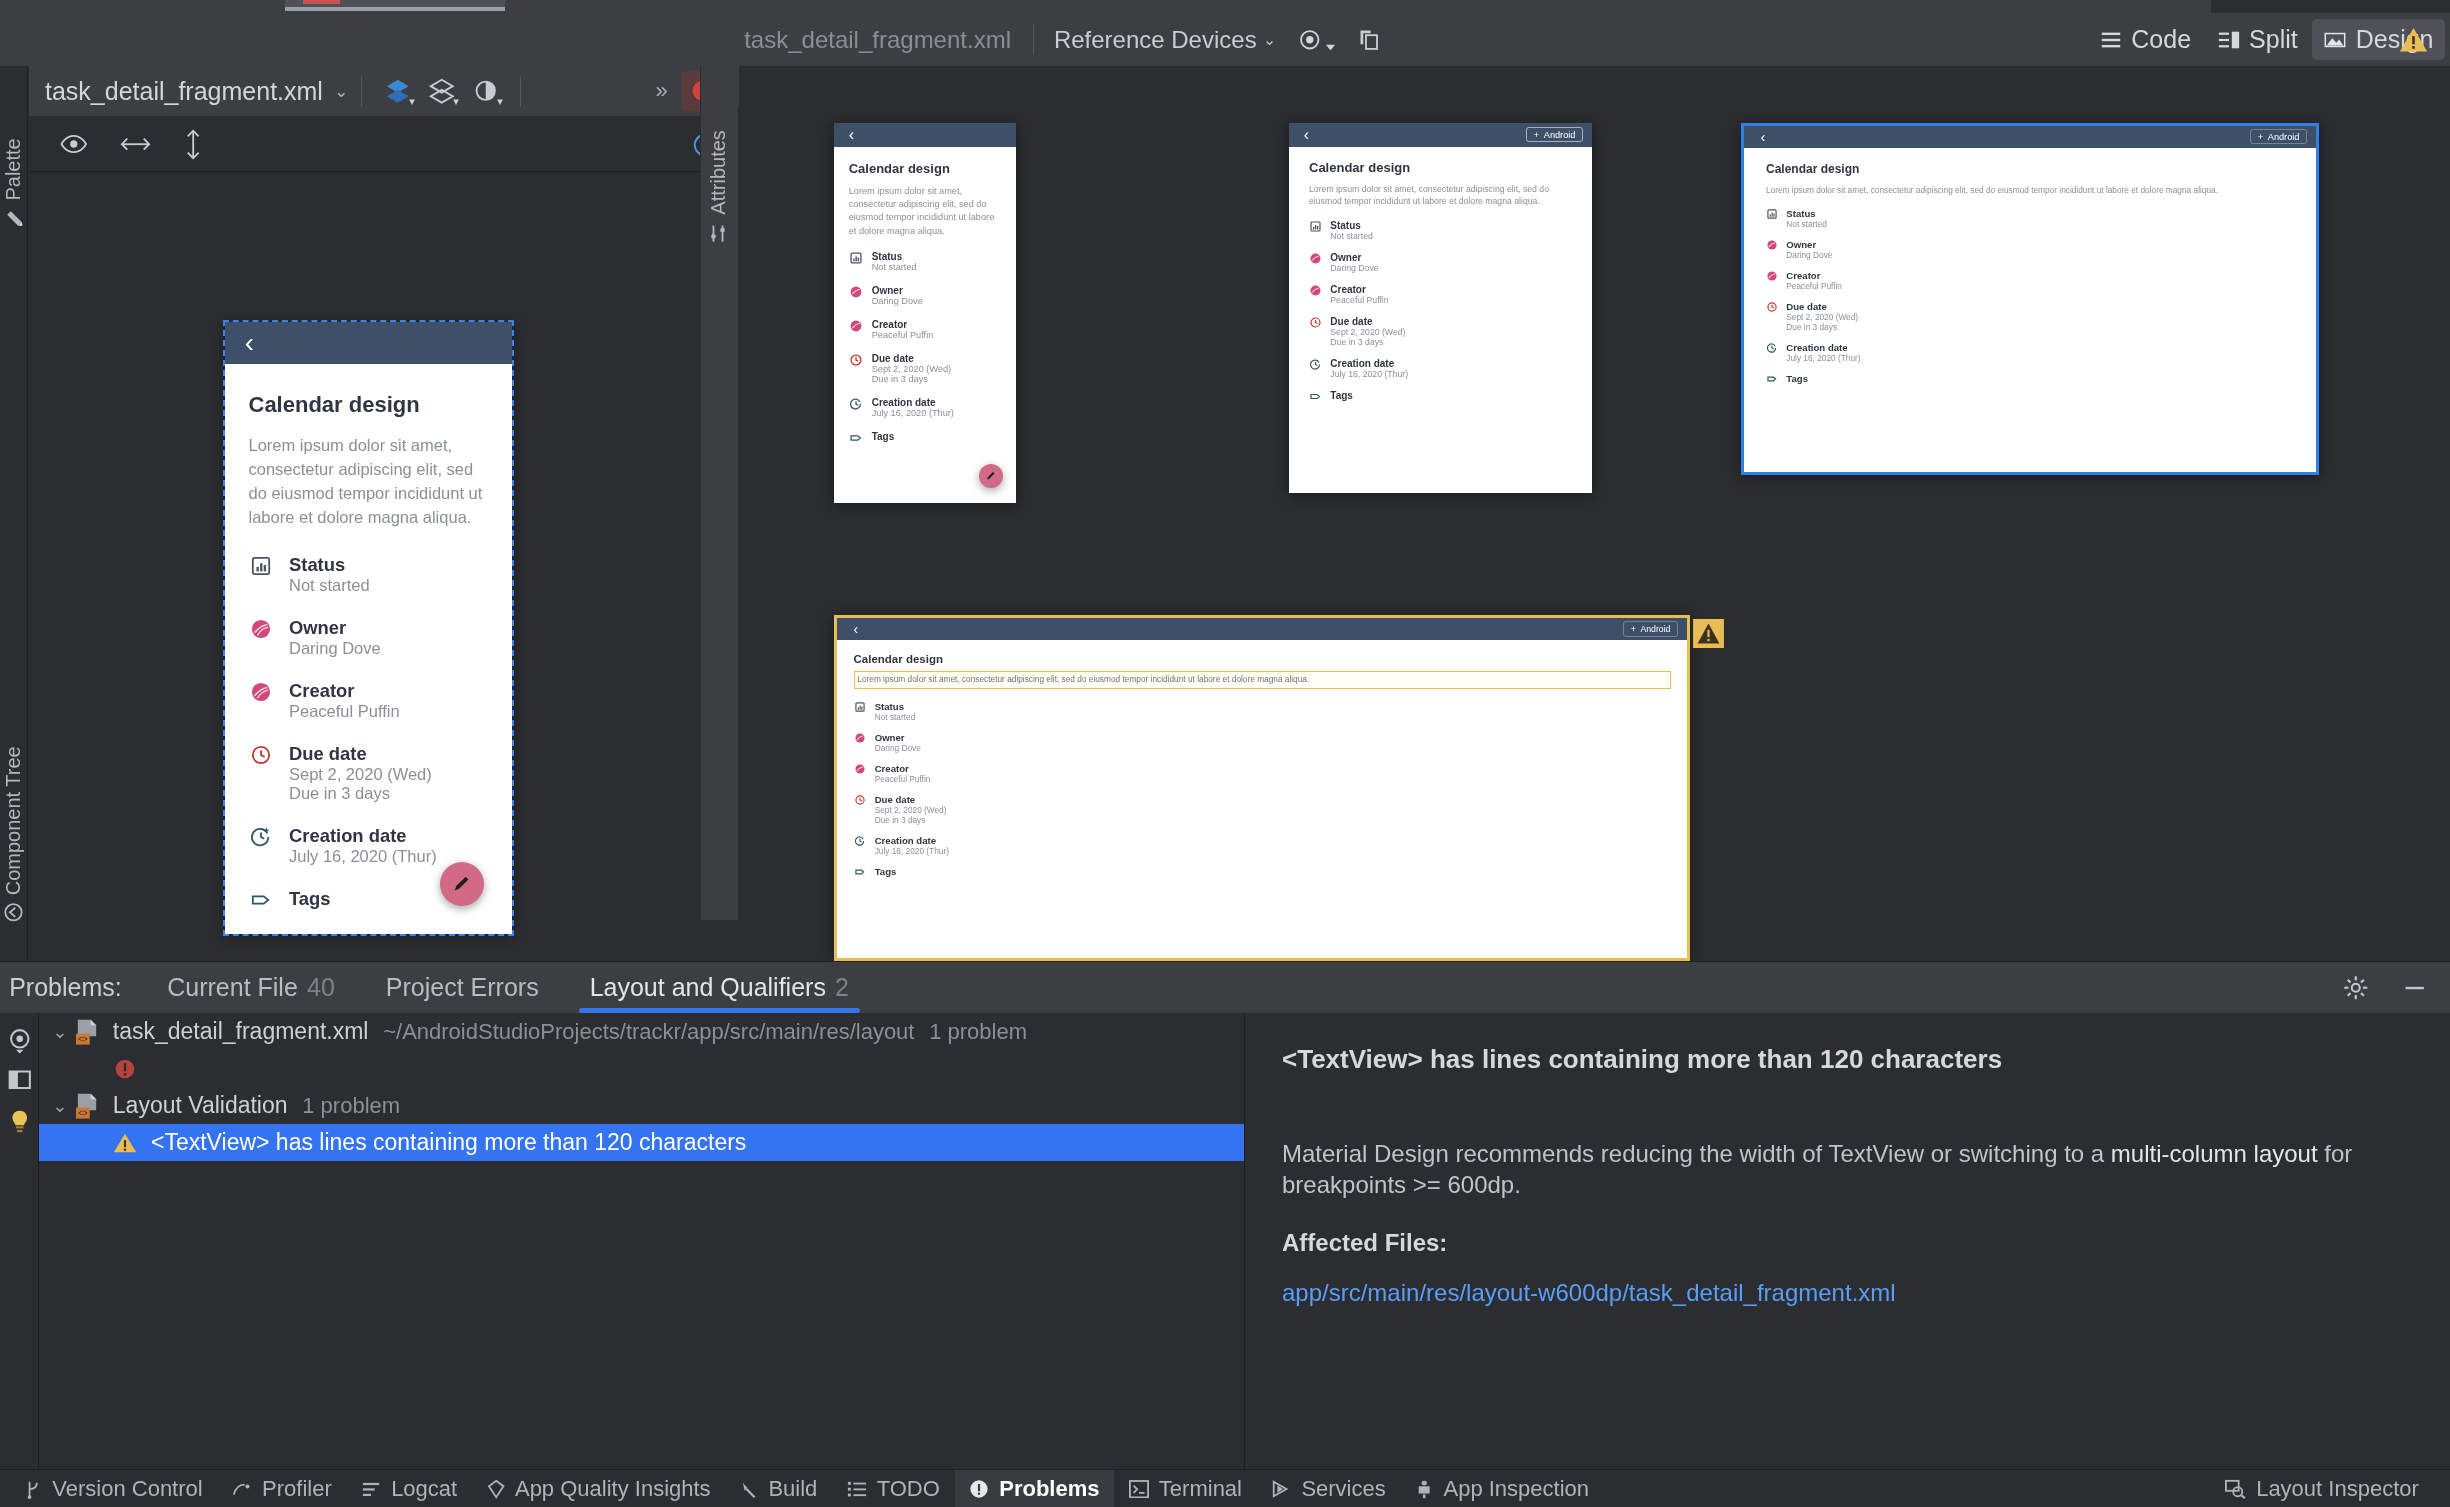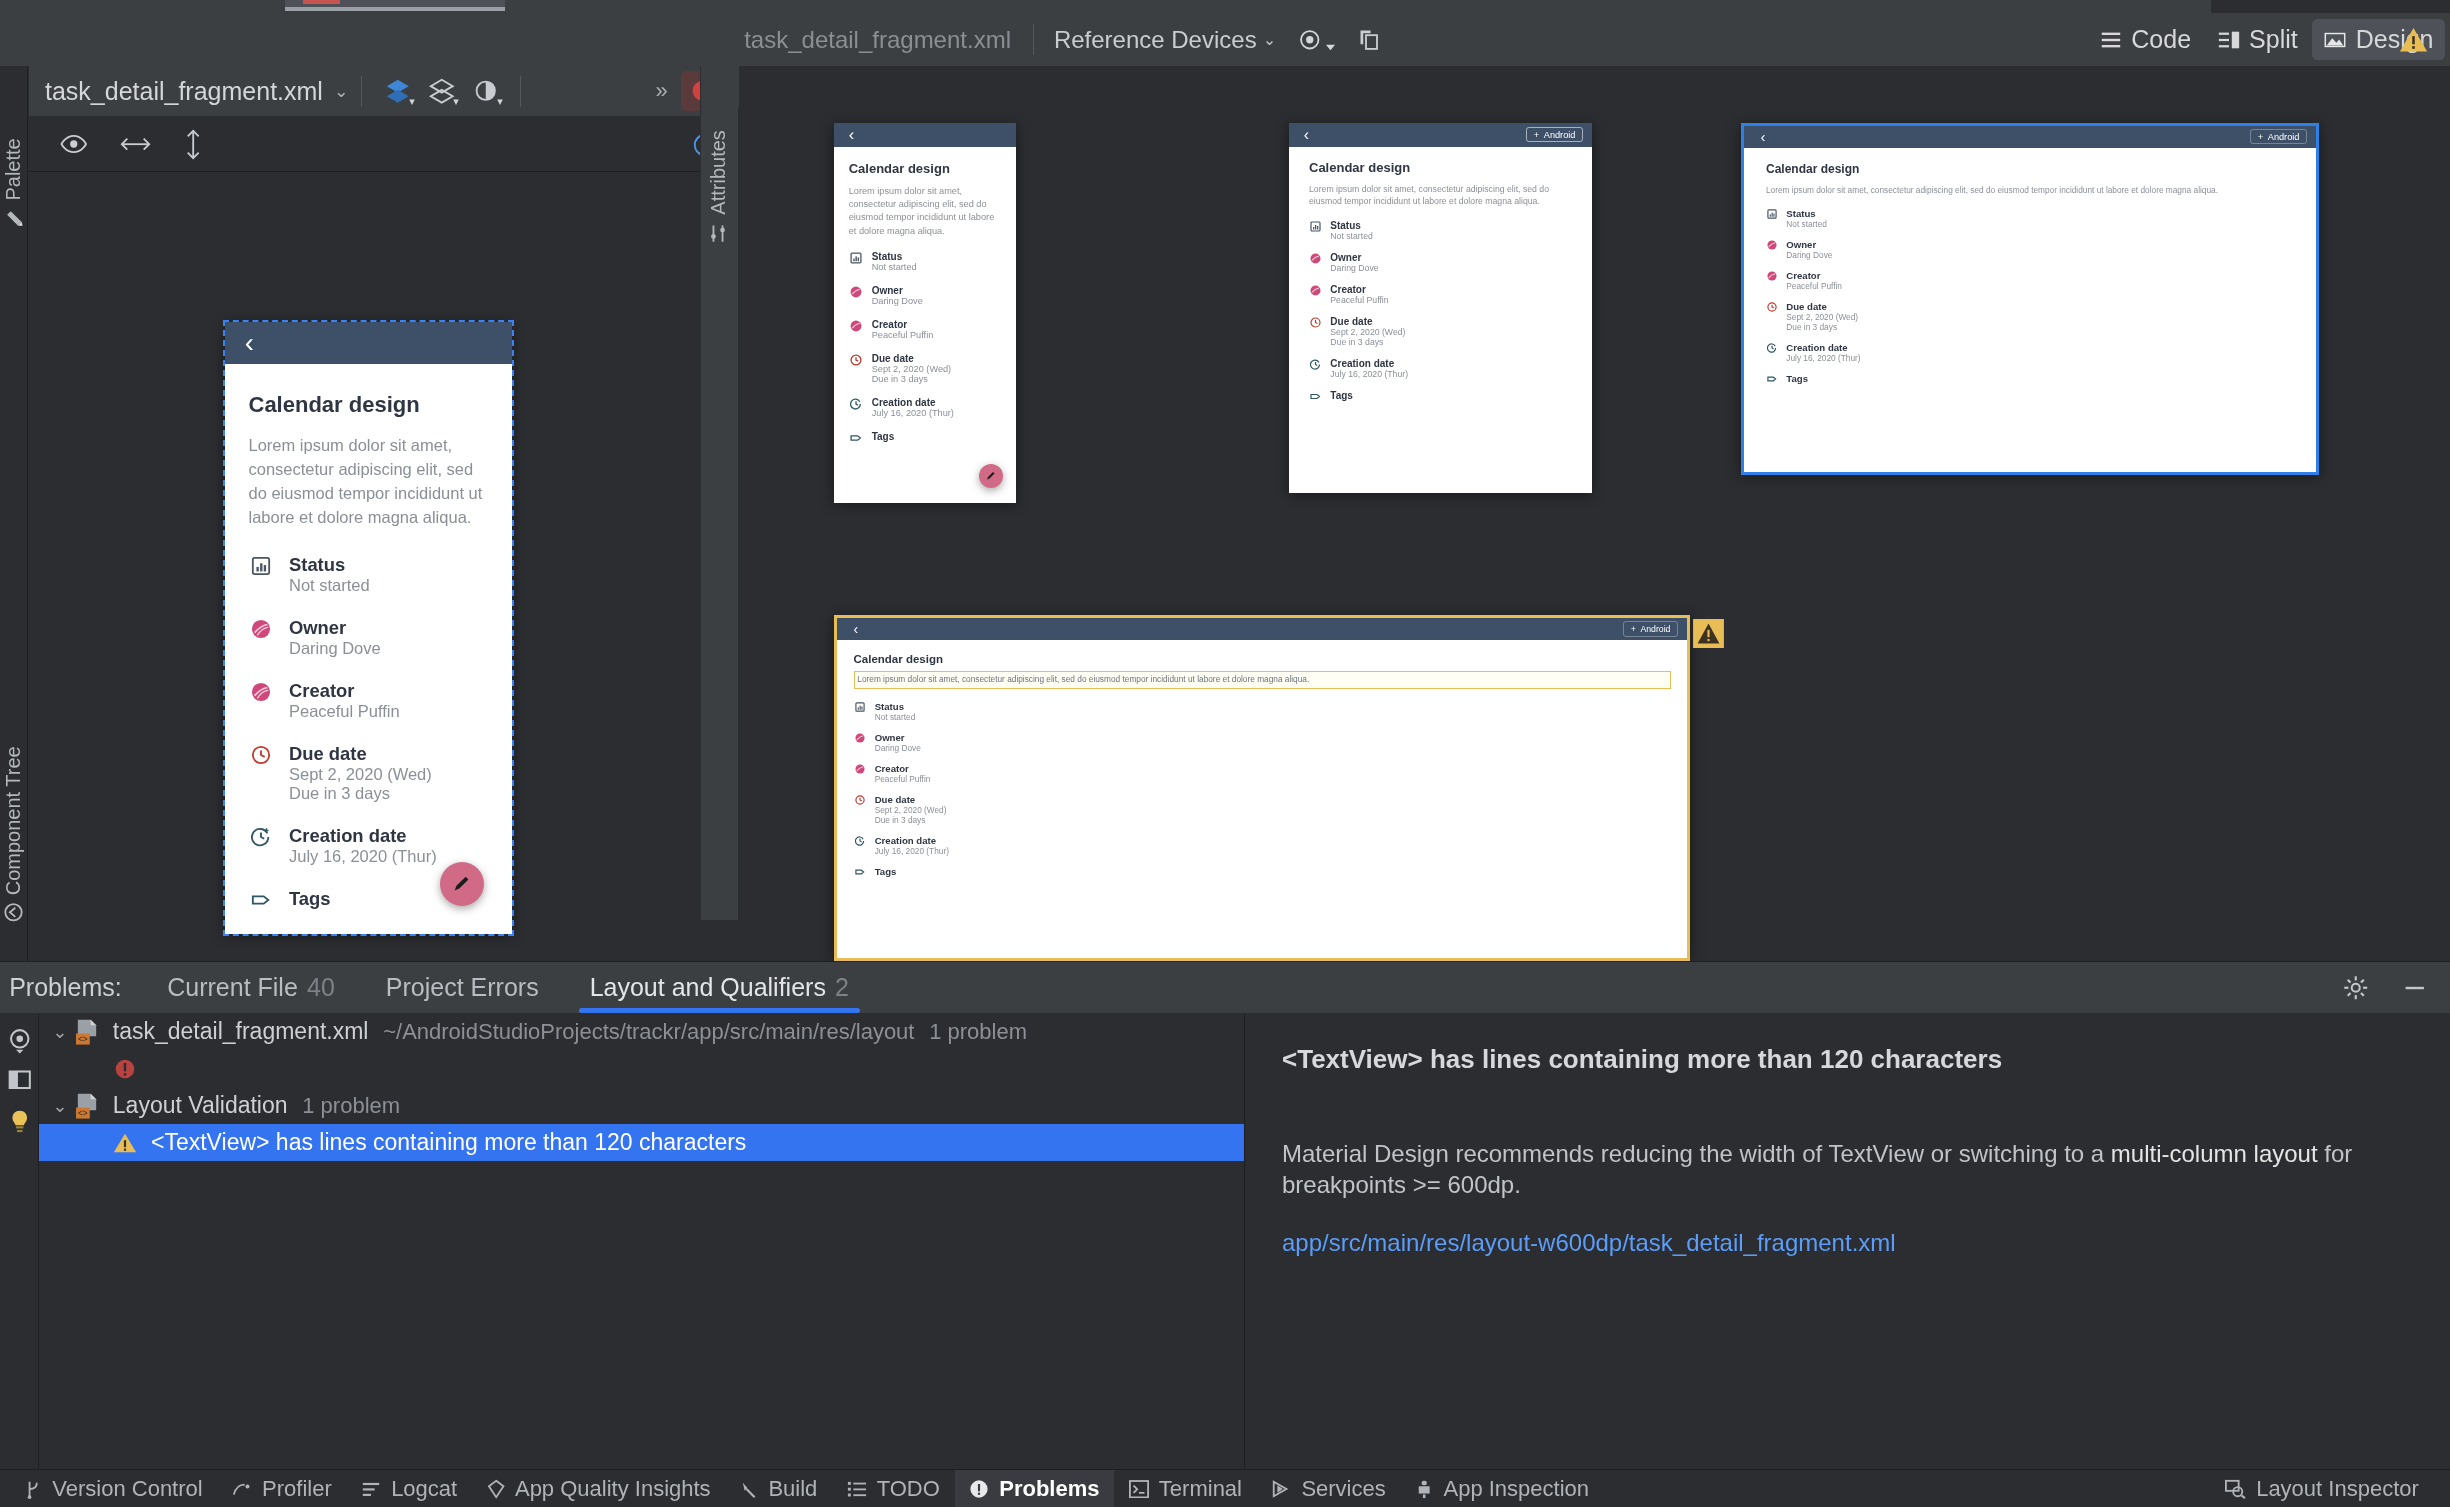--- a/index.html
+++ b/index.html
@@ -1030,20 +1030,21 @@
     </div>
 
     <div class="pb-divider"></div>
 
     <div class="pb-detail">
       <h2>&lt;TextView&gt; has lines containing more than 120 characters</h2>
       <p>
         <br>
         <span>Material Design recommends reducing the width of TextView or switching to a </span><span class="lnk">multi-column layout</span><span> for breakpoints &gt;= 600dp.</span>
       </p>
+      <h3>Affected Files:</h3>
       <div class="afile">app/src/main/res/layout-w600dp/task_detail_fragment.xml</div>
     </div>
   </div>
 
   <div class="statusbar">
     <div class="sb-item">
       <span>
         <svg width="18.4" height="20" viewBox="0 0 20 22">
             <g stroke="#b0b3b8" stroke-width="2" fill="none">
               <path d="M6 3 V19"></path>

